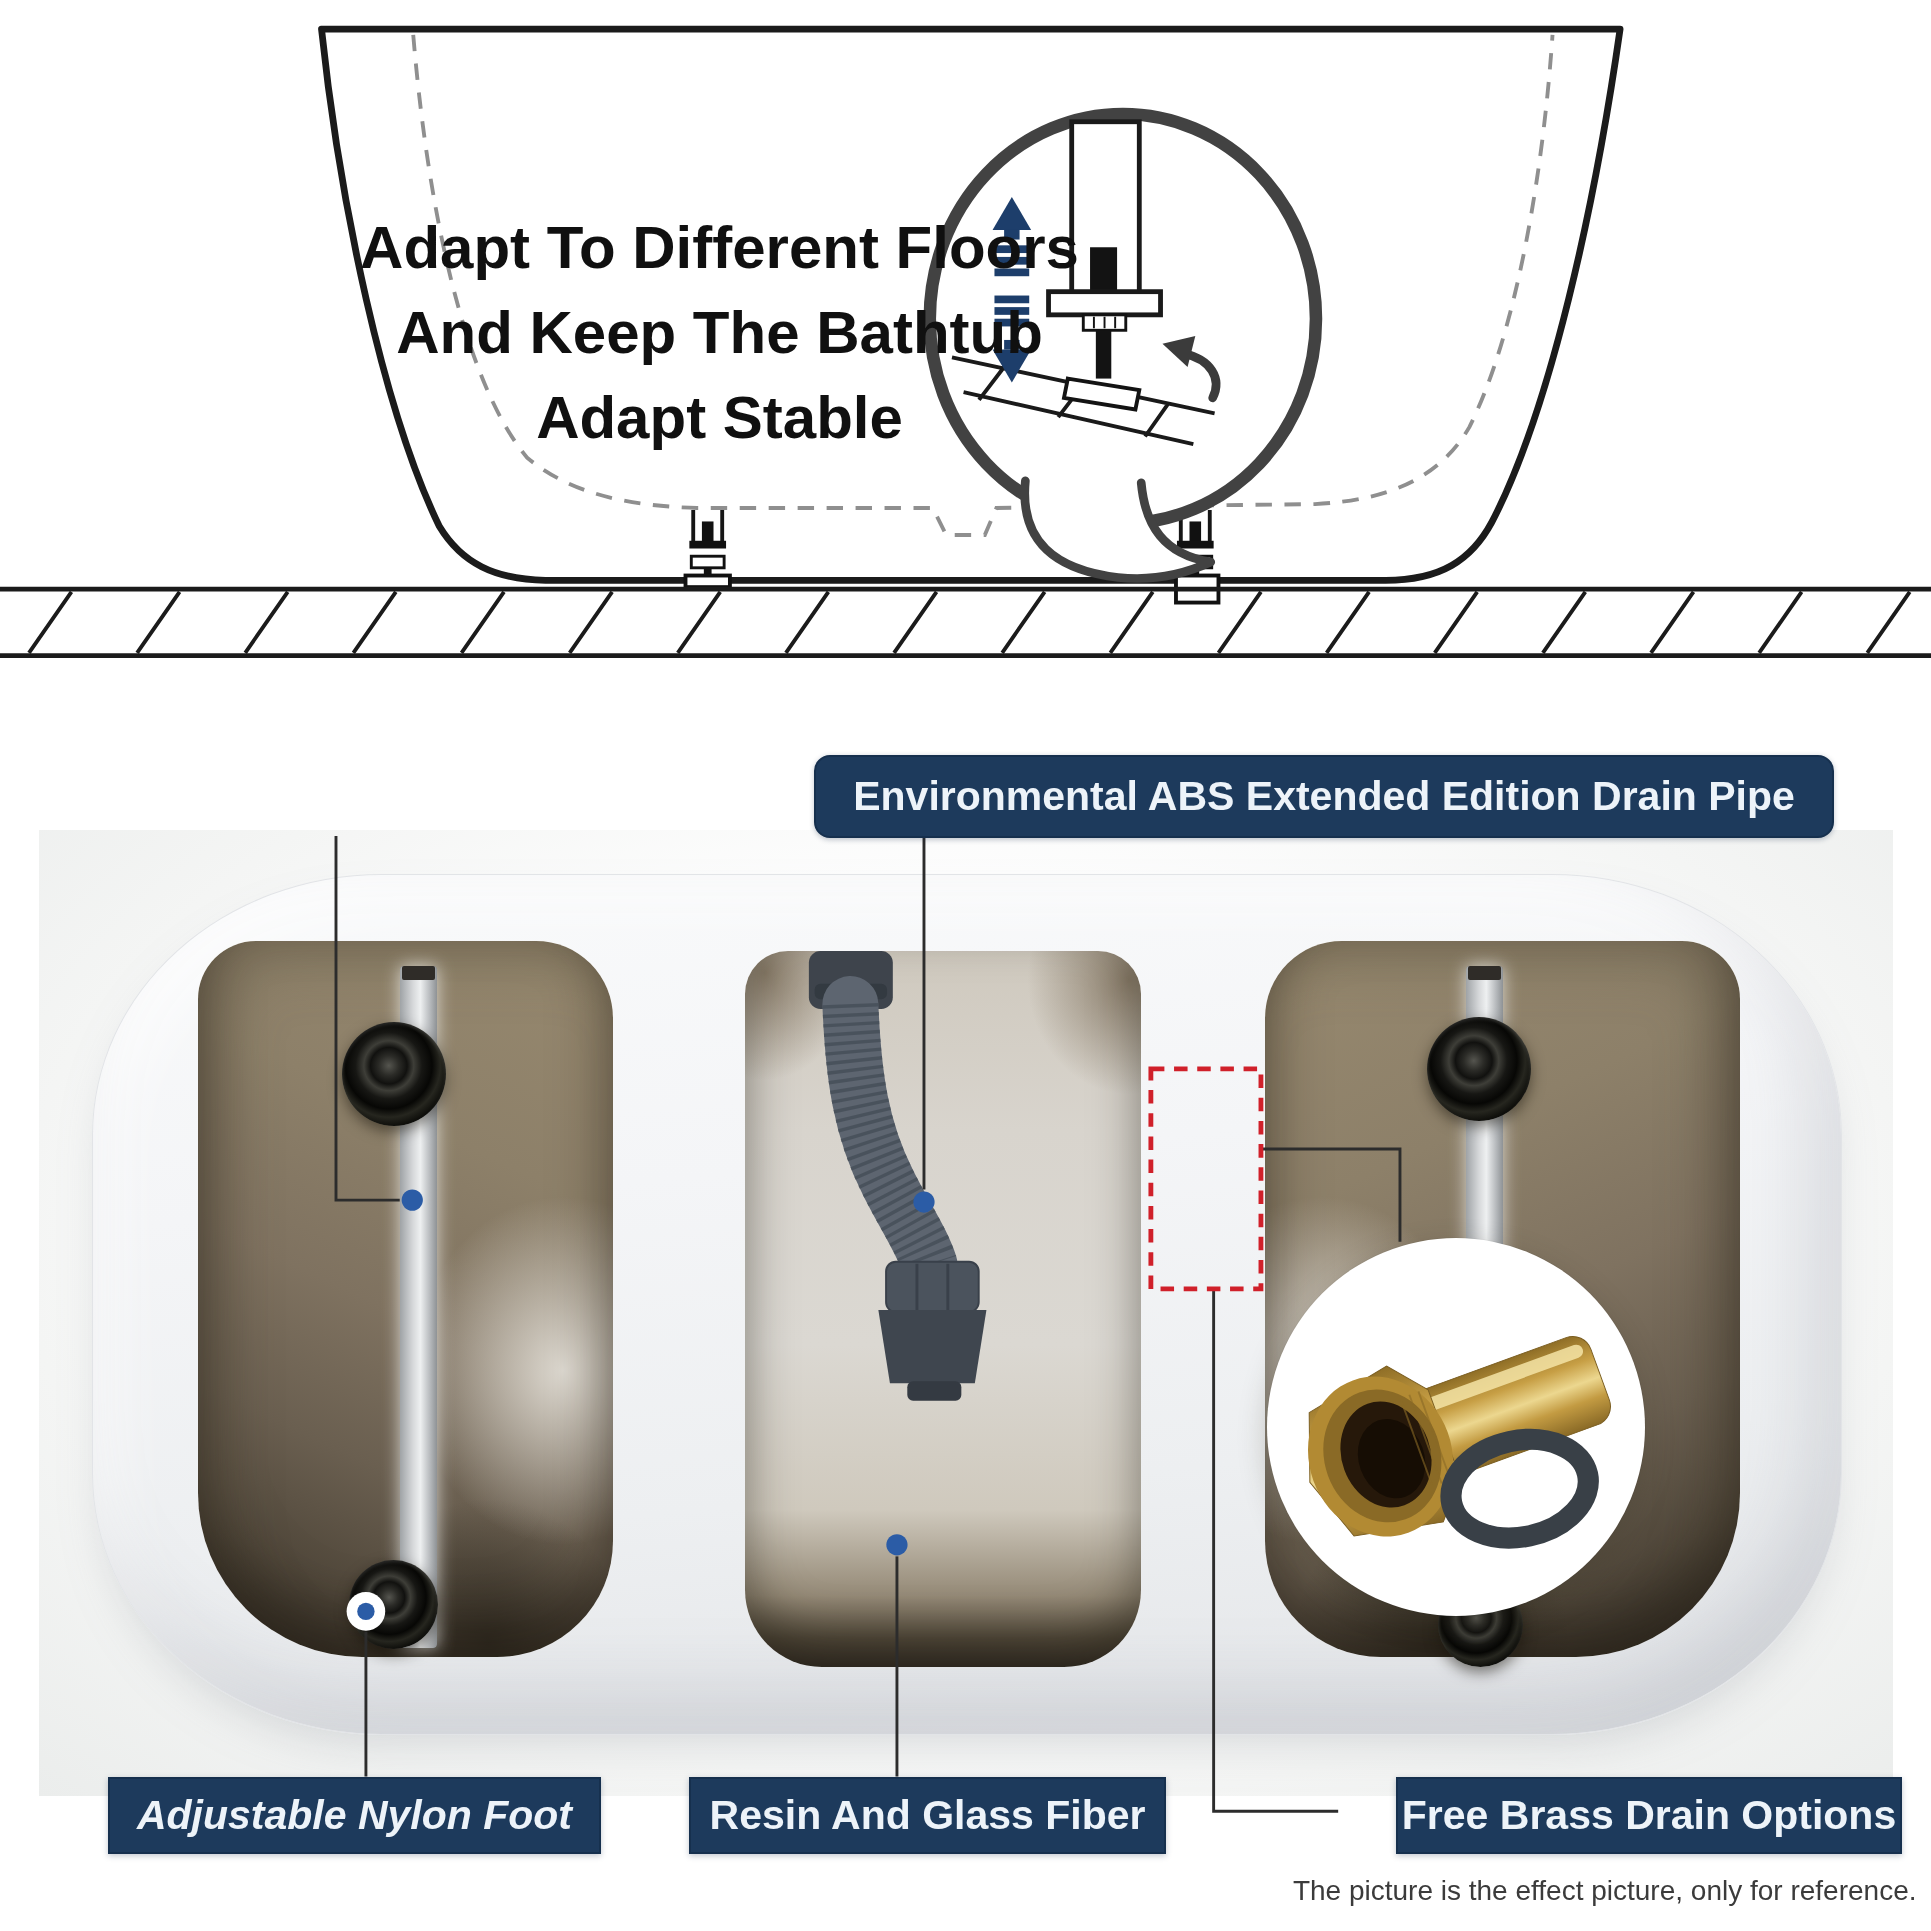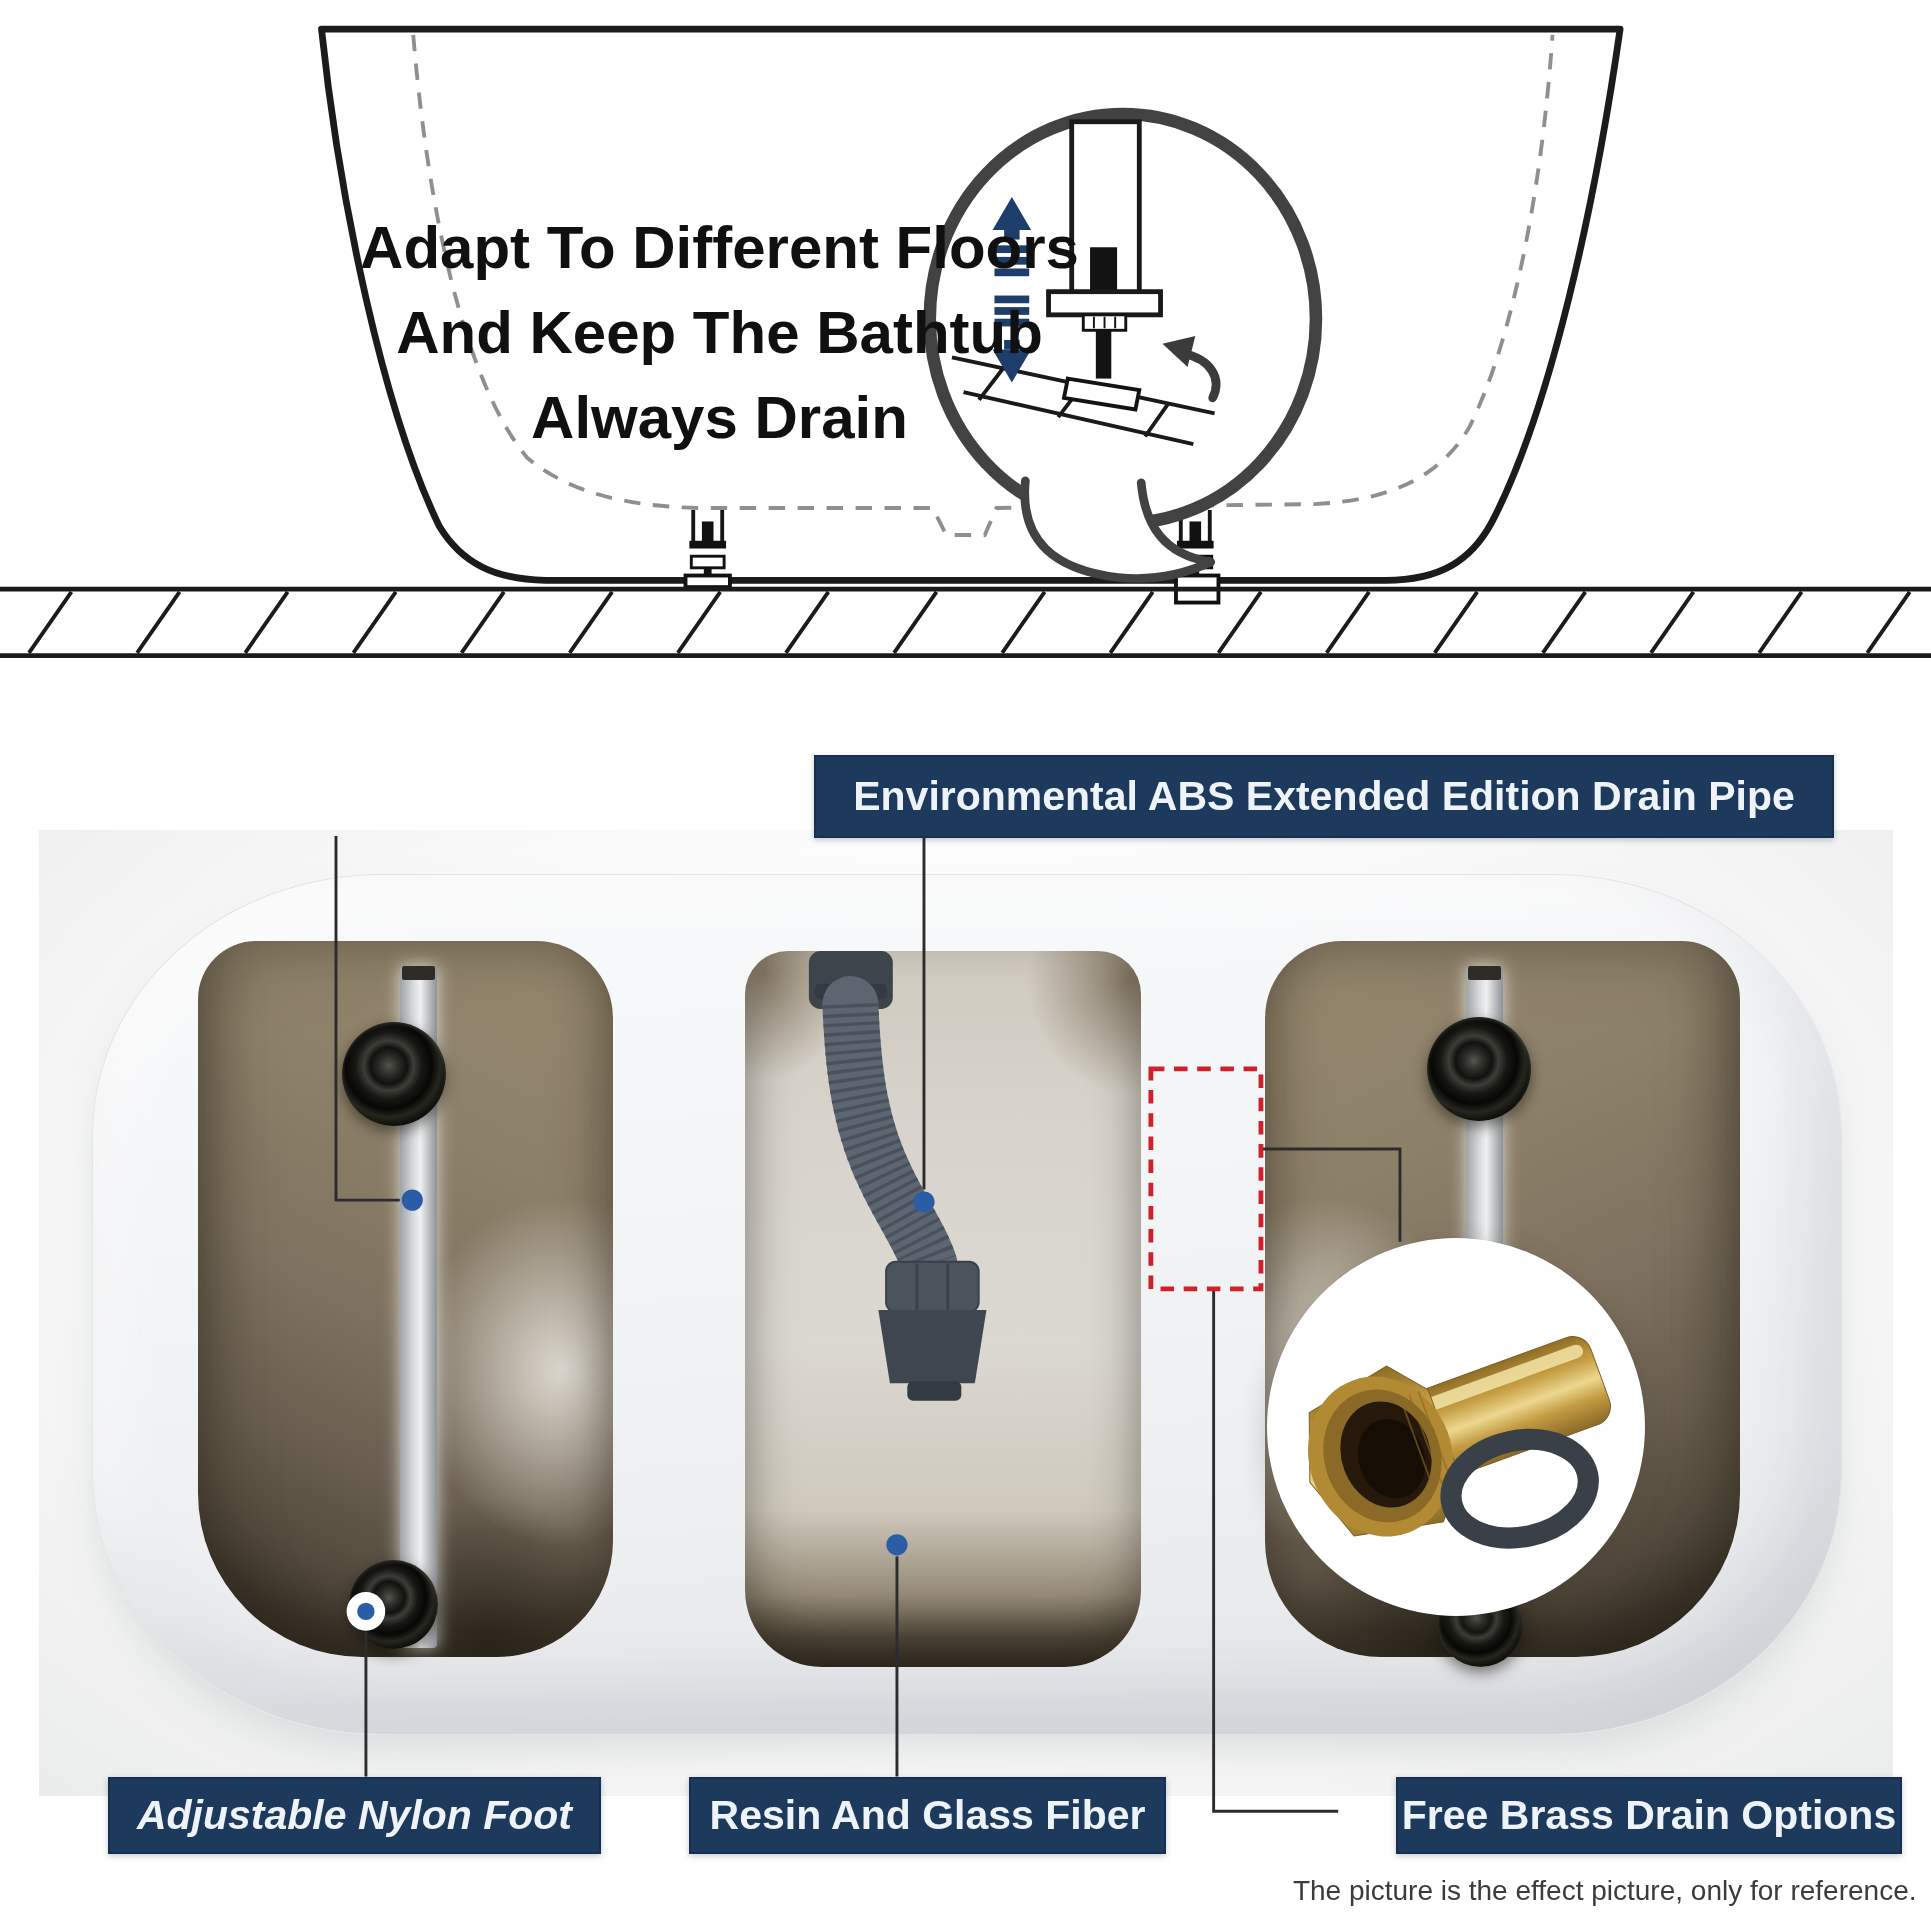--- a/index.html
+++ b/index.html
@@ -68,21 +68,21 @@
      background:#ffffff;box-shadow:0 0 0 1px rgba(0,0,0,.03), 0 9.7px 29px rgba(60,55,40,.25);}
 
   #overlay-art{left:0;top:0;width:1931px;height:1931px;z-index:20;pointer-events:none;}
 
   
   .feature-label{z-index:30;background:#1d3a5c;border:2.9px solid #16304e;
      color:#edf3f9;font-weight:bold;font-size:41px;white-space:nowrap;
      display:flex;align-items:center;justify-content:center;
      box-shadow:0 1.9px 5.8px rgba(20,40,70,.25);}
   #label-stainless{left:128px;top:755px;width:521px;height:79px;}
-  #label-drainpipe{left:814px;top:755px;width:1016px;height:79px;}
+  #label-drainpipe{left:814px;top:755px;width:1016px;height:79px;border-radius:16px;}
   #label-nylon{left:108px;top:1777px;width:489px;height:73px;font-style:italic;}
   #label-resin{left:689px;top:1777px;width:473px;height:73px;}
   #label-brass{left:1396px;top:1777px;width:502px;height:73px;}
 
   .footnote{right:14.5px;top:1875px;z-index:30;font-size:28px;color:#3b3b3b;text-align:center;}
 </style>
 </head>
 <body>
 
 <div class="page">
@@ -149,21 +149,21 @@
       <g>
         <path d="M 1226 366 C 1254 372 1266 392 1256 412" fill="none" stroke="#3b3b3b" stroke-width="9" stroke-linecap="round"></path>
         <polygon points="1204,356 1238,348 1230,380" fill="#3b3b3b"></polygon>
       </g>
     </g>
   </svg>
 
   <div class="abs headline">
     <div>Adapt To Different Floors</div>
     <div>And Keep The Bathtub</div>
-    <div>Always Drain</div>
+    <div>Adapt Stable</div>
   </div>
 
   <div class="abs photo-backdrop"></div>
   <div class="abs tub-shell"></div>
 
   <div class="abs opening opening-left"></div>
   <div class="abs opening opening-center"></div>
   <div class="abs opening opening-right"></div>
 
   <div class="abs strap strap-left">

